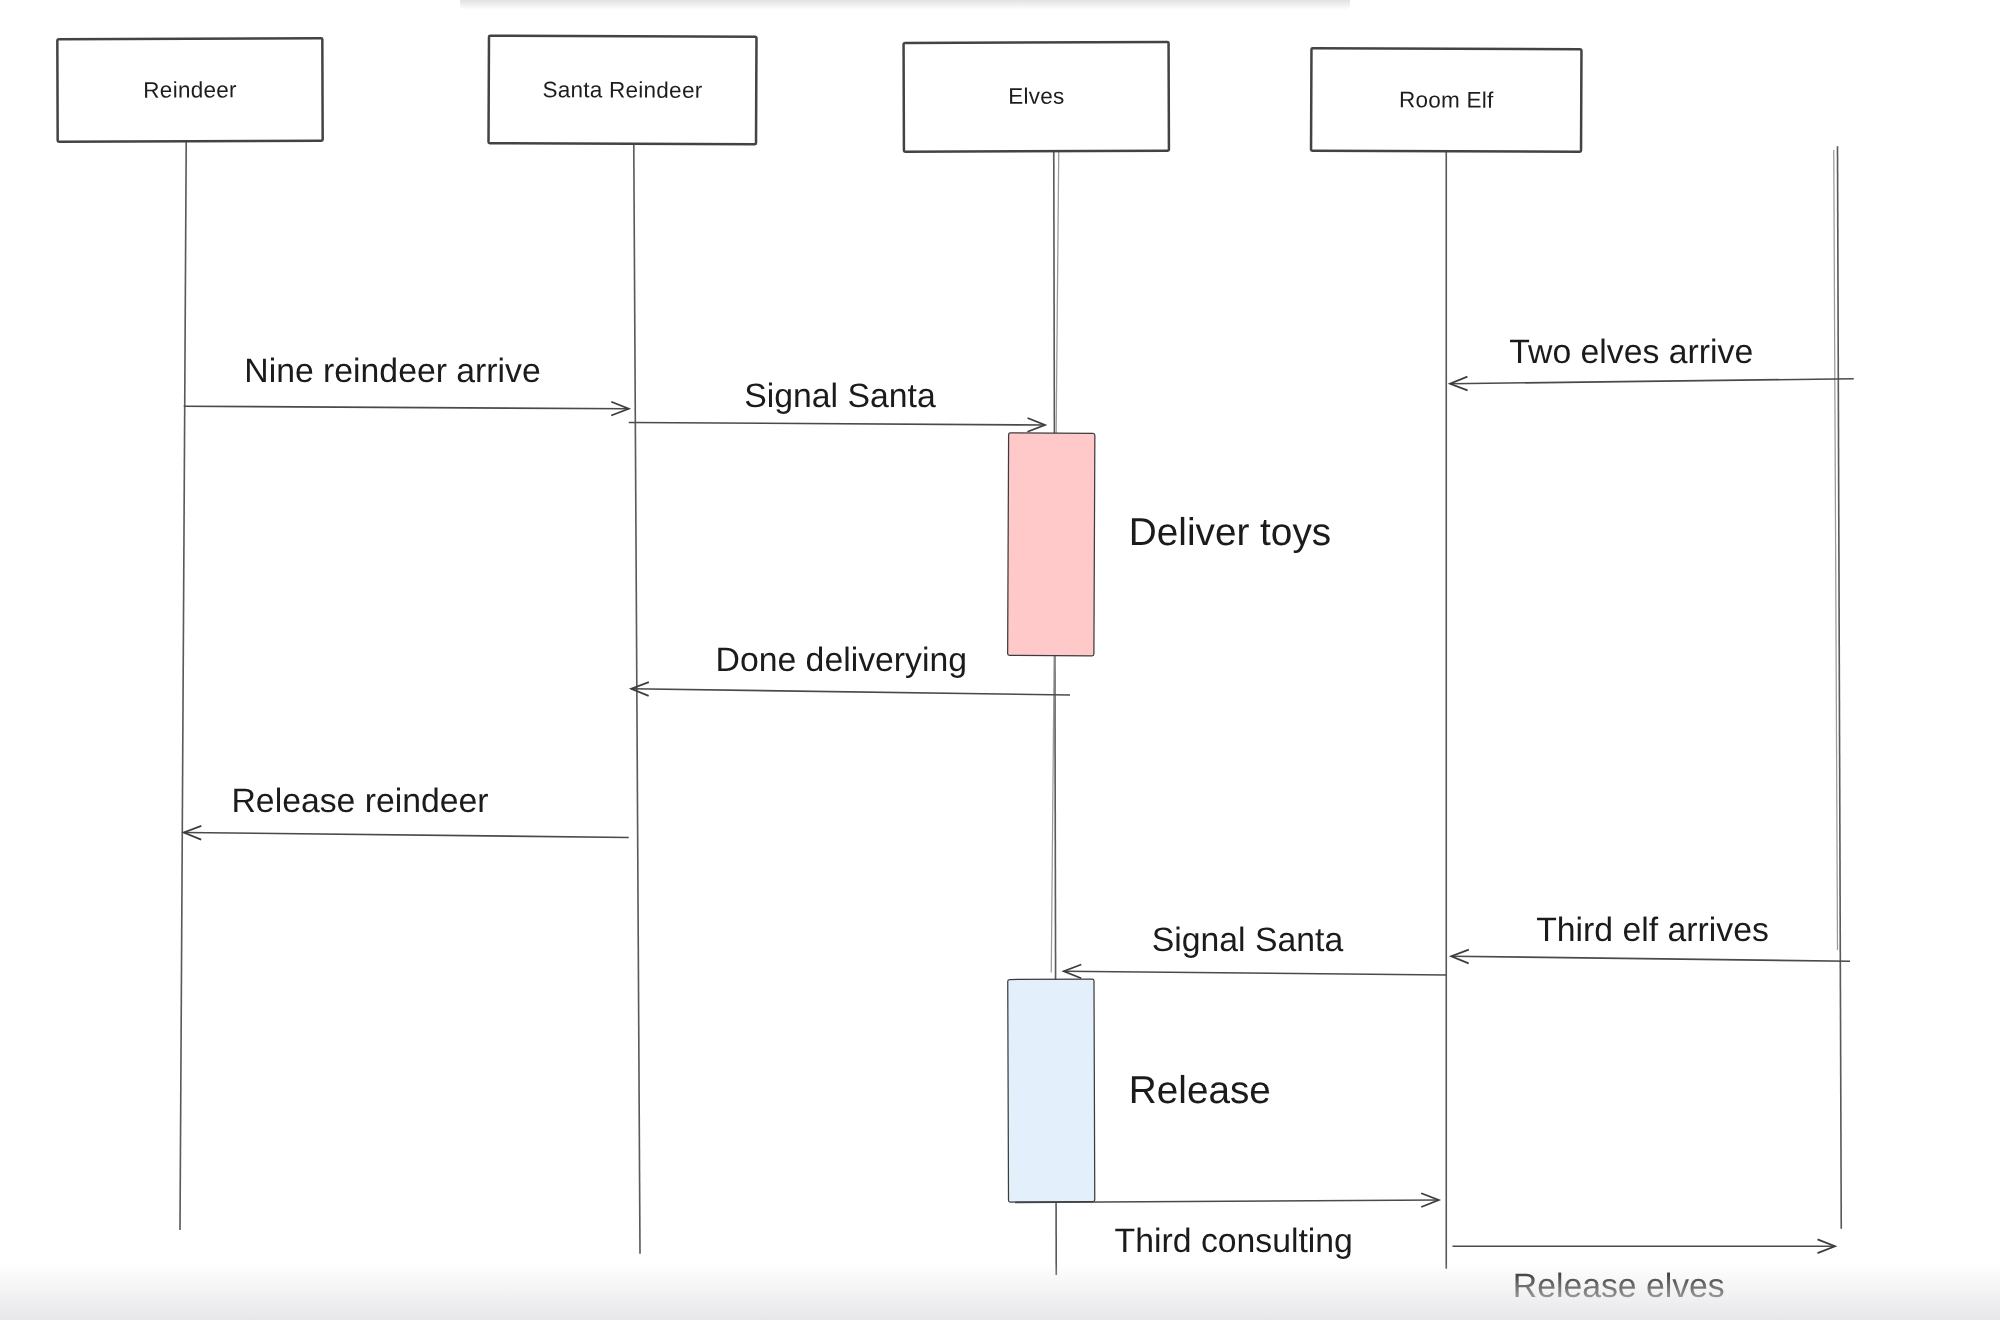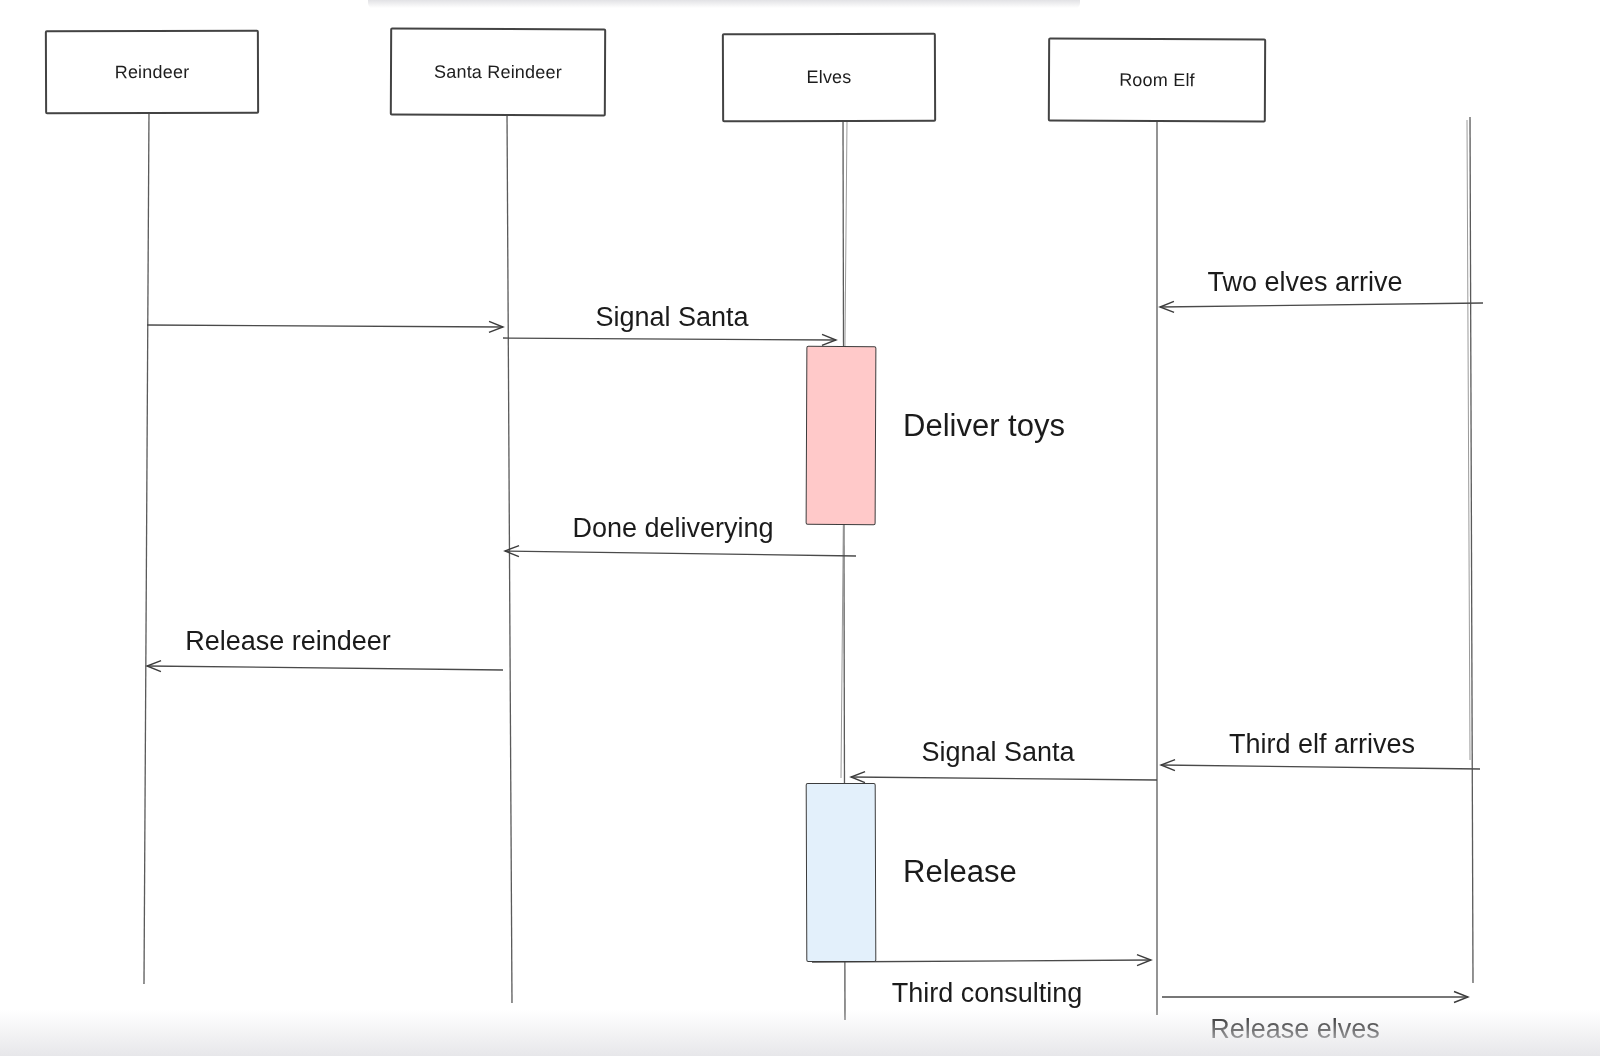--- a/index.html
+++ b/index.html
@@ -85,20 +85,21 @@
   <div class="actor tilt-a" style="left:722px;top:33px;width:210px;height:85px;">
     <span>Elves</span>
   </div>
   <div class="actor tilt-b" style="left:1048px;top:38px;width:214px;height:80px;">
     <span>Room Elf</span>
   </div>
 
   <div class="activation red tilt-b" style="left:806px;top:346px;width:68px;height:177px;"></div>
   <div class="activation blue tilt-a" style="left:806px;top:783px;width:68px;height:177px;"></div>
 
+  <div class="msg-label" style="left:314px;top:297px;">Nine reindeer arrive</div>
   <div class="msg-label" style="left:672px;top:317px;">Signal Santa</div>
   <div class="msg-label" style="left:1305px;top:282px;">Two elves arrive</div>
   <div class="msg-label" style="left:673px;top:528px;">Done deliverying</div>
   <div class="msg-label" style="left:288px;top:641px;">Release reindeer</div>
   <div class="msg-label" style="left:1290px;top:744px;margin-left:32px;">Third elf arrives</div>
   <div class="msg-label" style="left:998px;top:752px;">Signal Santa</div>
   <div class="msg-label" style="left:987px;top:993px;">Third consulting</div>
   <div class="msg-label" style="left:1295px;top:1029px;">Release elves</div>
 
   <div class="note-label" style="left:903px;top:426px;">Deliver toys</div>

